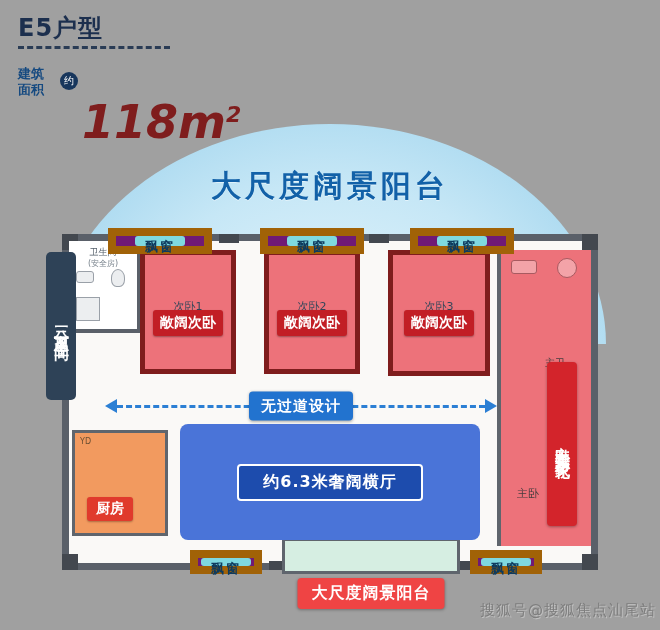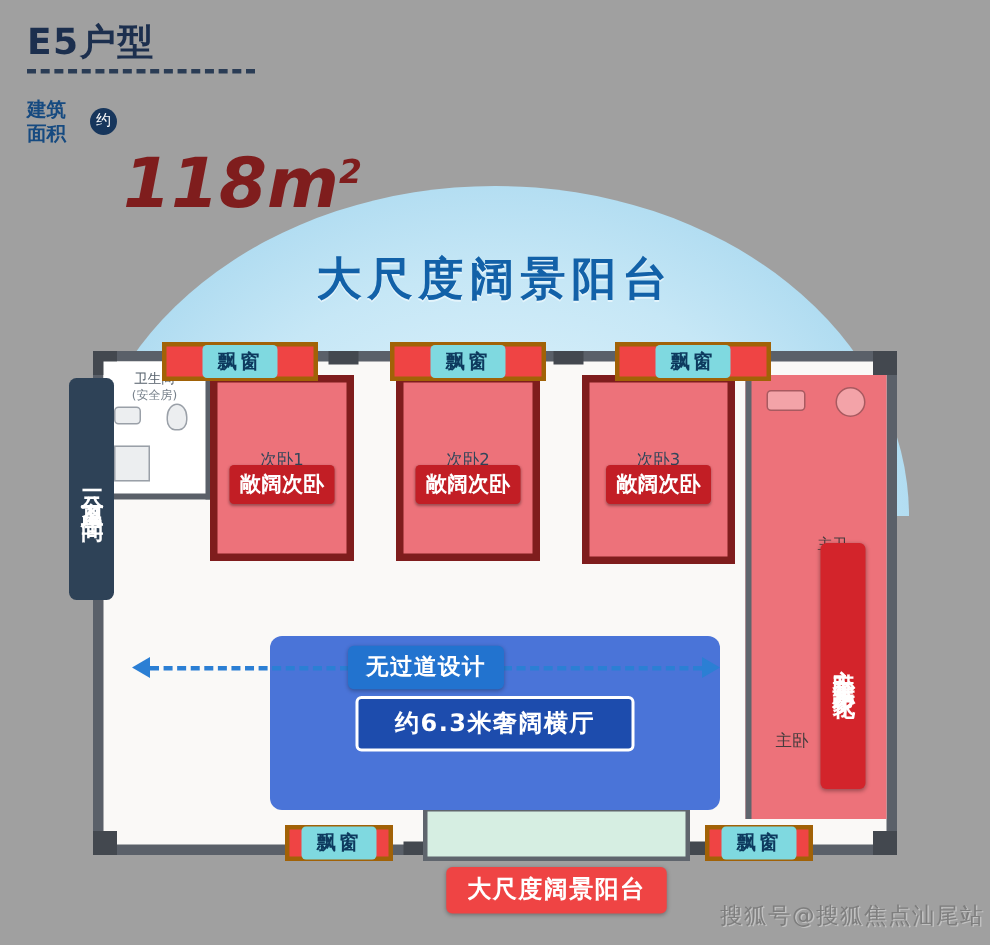--- a/index.html
+++ b/index.html
@@ -23,22 +23,22 @@
   .dome-text { position:absolute; left:0; top:42px; width:100%; text-align:center;
                font-size:30px; font-weight:bold; color:#1261a8; letter-spacing:4px;
                text-shadow:0 1px 0 rgba(255,255,255,.5); }
 
   
   .plan { position:absolute; left:62px; top:234px; width:536px; height:336px; z-index:1;
           background:#faf9f7; border:7px solid #5a6069; }
   .pillar { position:absolute; background:#43484f; }
 
   
-  .bw { position:absolute; z-index:3; background:#ef4444; border:3px solid #a16207;
-        display:flex; align-items:center; justify-content:center; }
+  .bw { position:absolute; z-index:3; background:#701a75; border:8px solid #a16207;
+        display:flex; justify-content:center; }
   .bw-label { background:#7fd9e0; color:#0d3a5e; font-size:13px; font-weight:bold;
               padding:2px 10px; border-radius:3px; letter-spacing:2px; white-space:nowrap; }
 
   
   .left-banner { position:absolute; left:46px; top:252px; width:30px; height:148px; z-index:5;
                  background:#2e4257; border-radius:5px; color:#fff; font-size:15px; font-weight:bold;
                  writing-mode:vertical-rl; text-orientation:upright; letter-spacing:4px;
                  display:flex; align-items:center; justify-content:center; }
 
   
@@ -63,22 +63,22 @@
   .master-fixture { position:absolute; border:1px solid #a85a60; background:rgba(255,255,255,.35); }
   .master-bath-label { position:absolute; left:44px; top:62px; font-size:10px; color:#463c3e;margin-top:44px; }
   .master-bed-label  { position:absolute; left:16px; top:236px; font-size:11px; color:#463c3e; }
   .master-badge { position:absolute; left:46px; top:112px; width:30px; height:164px;
                   background:#d3242b; border-radius:4px; color:#fff; font-size:15px; font-weight:bold;
                   writing-mode:vertical-rl; text-orientation:upright; letter-spacing:3px;
                   display:flex; align-items:center; justify-content:center;
                   box-shadow:0 1px 3px rgba(0,0,0,.35); }
 
   
-  .corridor { position:absolute; left:88px; top:396px; width:392px; height:20px; z-index:4;
-              display:flex; align-items:center;margin-top:39px; }
+  .corridor { position:absolute; left:105px; top:396px; width:392px; height:20px; z-index:4;
+              display:flex; align-items:center; }
   .arrow-left  { width:0; height:0; border-top:7px solid transparent; border-bottom:7px solid transparent; border-right:12px solid #2b7fd4; }
   .arrow-right { width:0; height:0; border-top:7px solid transparent; border-bottom:7px solid transparent; border-left:12px solid #2b7fd4; }
   .arrow-line { flex:1; height:0; border-top:3px dashed #2b7fd4; }
   .corridor-label { position:absolute; left:50%; top:50%; transform:translate(-50%,-50%);
                     background:#2273cf; color:#fff; font-size:15px; font-weight:bold;
                     padding:5px 12px; border-radius:4px; white-space:nowrap; letter-spacing:1px;
                     box-shadow:0 1px 3px rgba(0,0,0,.3); }
 
   
   .living { position:absolute; left:180px; top:424px; width:300px; height:116px; z-index:3;
@@ -181,20 +181,24 @@
     <div class="arrow-left"></div>
     <div class="arrow-line"></div>
     <div class="arrow-right"></div>
     <div class="corridor-label">无过道设计</div>
   </div>
 
   <div class="living">
     <div class="living-badge">约6.3米奢阔横厅</div>
   </div>
 
+  <div class="kitchen">
+    <div class="kitchen-note">YD</div>
+    <div class="kitchen-badge">厨房</div>
+  </div>
 
   <div class="balcony"></div>
   <div class="bw" style="left:190px; top:550px; width:72px; height:24px;">
     <span class="bw-label">飘窗</span>
   </div>
   <div class="bw" style="left:470px; top:550px; width:72px; height:24px;">
     <span class="bw-label">飘窗</span>
   </div>
   <div class="balcony-badge">大尺度阔景阳台</div>
 

